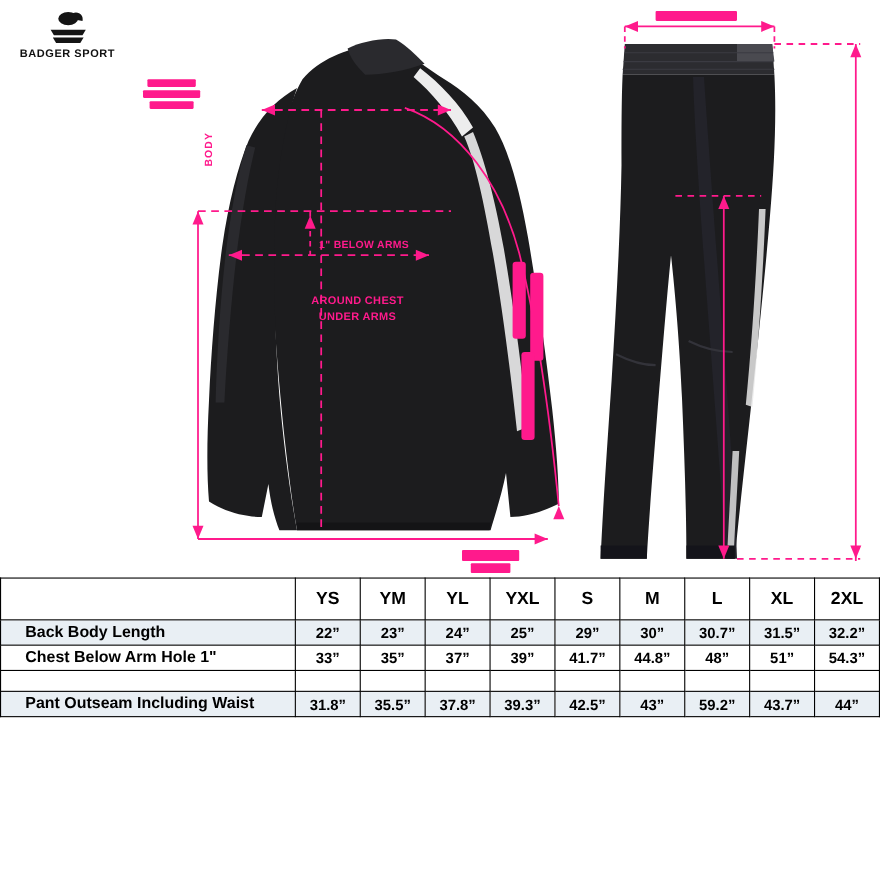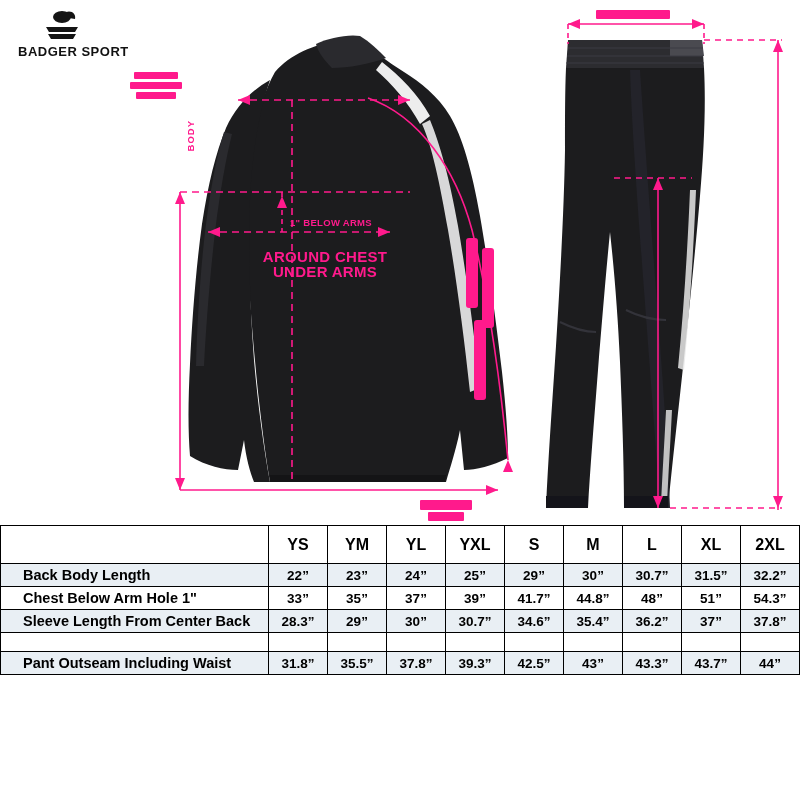--- a/index.html
+++ b/index.html
@@ -20,40 +20,40 @@
   }
 
   .logo {
     position:absolute; left:18px; top:10px; width:110px; height:60px;
   }
   .logo-mark {
     position:absolute; left:24px; top:0px; width:40px; height:32px;
   }
   .logo-text {
     position:absolute; left:0px; top:34px; width:110px; height:14px;
-    font-size:13px; font-weight:bold; color:#111; letter-spacing:0.5px;
+    font-size:10px; font-weight:bold; color:#111; letter-spacing:0.5px;
     white-space:nowrap; overflow:hidden;
   }
 
   .jacket-wrap { position:absolute; left:120px; top:20px; width:400px; height:500px; }
   .pants-wrap  { position:absolute; left:520px; top:10px; width:280px; height:515px; }
 
   .lbl {
     position:absolute;
     font-size:9.5px; font-weight:bold; color:#ff1a8c;
     letter-spacing:0.3px; line-height:1.15;
     white-space:nowrap;
   }
   .lbl.ctr { text-align:center; }
   .lbl.vert {
     writing-mode:vertical-rl;
     transform:rotate(180deg);
     letter-spacing:1px;
   }
-  .lbl.big { font-size:15px; }
+  .lbl.big { font-size:10px;margin-top:20px; }
 
   
   .blk {
     position:absolute; background:#ff1a8c; height:7px; border-radius:1px;
   }
 
   
   .tbl-wrap {
     position:absolute; left:0; top:525px; width:800px; height:275px;
     background:#fff;
@@ -322,32 +322,20 @@
         <td>35”</td>
         <td>37”</td>
         <td>39”</td>
         <td>41.7”</td>
         <td>44.8”</td>
         <td>48”</td>
         <td>51”</td>
         <td>54.3”</td>
       </tr>
 
-      <tr class="alt">
-        <td class="rowhdr">Sleeve Length From Center Back</td>
-        <td>28.3”</td>
-        <td>29”</td>
-        <td>30”</td>
-        <td>30.7”</td>
-        <td>34.6”</td>
-        <td>35.4”</td>
-        <td>36.2”</td>
-        <td>37”</td>
-        <td>37.8”</td>
-      </tr>
 
       <tr class="spacer">
         <td class="rowhdr"></td>
         <td></td>
         <td></td>
         <td></td>
         <td></td>
         <td></td>
         <td></td>
         <td></td>
@@ -356,21 +344,21 @@
       </tr>
 
       <tr class="alt">
         <td class="rowhdr">Pant Outseam Including Waist</td>
         <td>31.8”</td>
         <td>35.5”</td>
         <td>37.8”</td>
         <td>39.3”</td>
         <td>42.5”</td>
         <td>43”</td>
-        <td>43.3”</td>
+        <td>59.2”</td>
         <td>43.7”</td>
         <td>44”</td>
       </tr>
 
 
     </tbody>
   </table>
 </div>
 
 </body></html>

